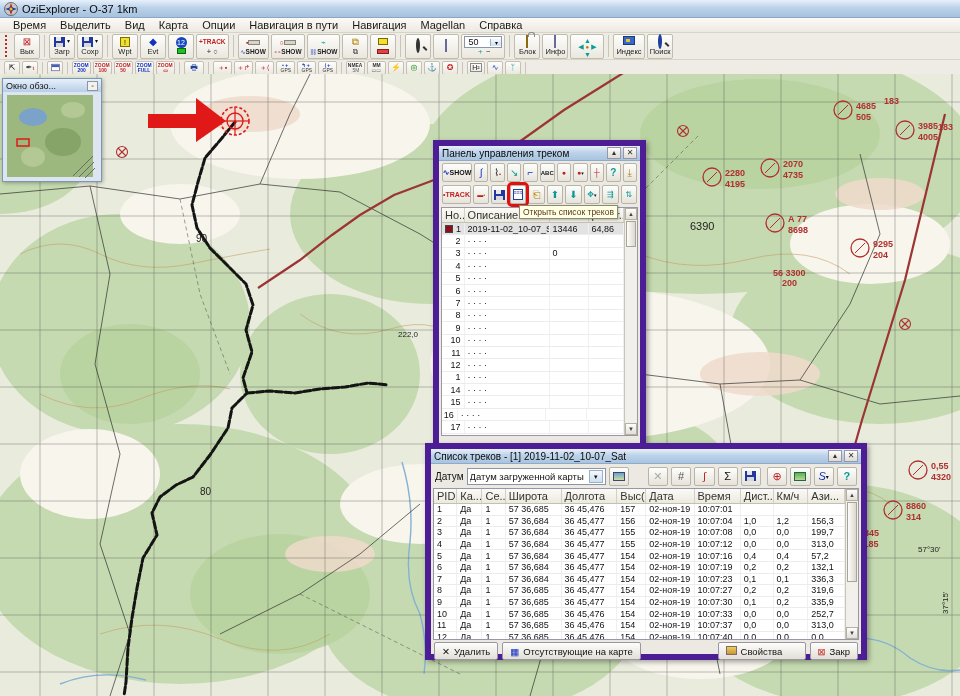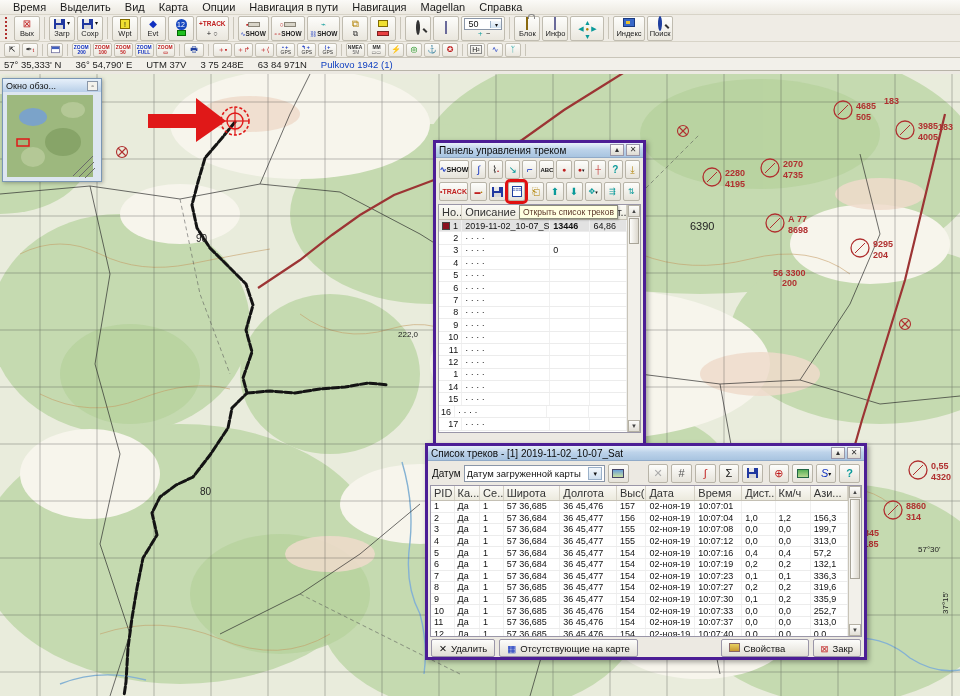--- a/index.html
+++ b/index.html
@@ -29,21 +29,21 @@
   .blue { color:#1030c0; } .red { color:#c02020; } .teal { color:#0a9a9a; } .green { color:#0a8a0a; } .gold { color:#b08000; }
 
   .statusbar { height:13px; background:#f2f0ea; border-bottom:1px solid #b8b4a8; display:flex; align-items:center; font-size:9.5px; color:#222; padding:0 4px; gap:14px; }
   .statusbar .datum { color:#1040c0; }
 
   
   .maparea { position:absolute; left:0; top:74px; width:960px; height:622px; background:#e5e9d4; overflow:hidden; }
   .maparea svg.basemap { position:absolute; left:0; top:0; }
 
   
-  .dlg { position:absolute; background:#ece9e2; border:3px solid #4c1d95; box-shadow:2px 2px 5px rgba(0,0,0,.35); }
+  .dlg { position:absolute; background:#ece9e2; border:6px solid #4c1d95; box-shadow:2px 2px 5px rgba(0,0,0,.35); }
   .dlg-title { height:15px; background:linear-gradient(#e7f0fa,#bdd3ea 45%,#a8c4e0); display:flex; align-items:center; padding:0 3px; border-bottom:1px solid #90aac8; }
   .dlg-title .t { flex:1; font-size:10px; color:#0a0a0a; white-space:nowrap; overflow:hidden; }
   .wbtn { width:14px; height:12px; background:linear-gradient(#fdfdfb,#dedbd2); border:1px solid #9a96a8; font-size:8px; line-height:10px; text-align:center; margin-left:2px; cursor:pointer; color:#333; }
 
   .pbtn { display:flex; align-items:center; justify-content:center; width:19px; height:19px; background:linear-gradient(#fdfdfb,#e6e3da); border:1px solid #b8b4a8; border-radius:2px; margin:1px; font-size:10px; cursor:pointer; position:relative; }
   .pbtn.wide { width:30px; font-size:7px; font-weight:bold; }
   .pbtn.hl { outline:3px solid #e01010; outline-offset:0; z-index:5; }
 
   .grid-table { background:#fff; border:1px solid #9a96a8; overflow:hidden; position:relative; }
   .g-head { display:flex; background:linear-gradient(#fbfaf6,#eceade); border-bottom:1px solid #c4c0b4; }
@@ -87,20 +87,29 @@
   .lockic { width:9px; height:7px; background:#d8a820; border:1px solid #8a6a10; position:relative; margin-top:4px; }
   .lockic:before { content:""; position:absolute; left:1px; top:-4px; width:5px; height:4px; border:1.5px solid #8a8a8a; border-bottom:none; border-radius:3px 3px 0 0; }
   .winic { width:11px; height:9px; border:1px solid #6a6a9a; background:#fff; position:relative; }
   .winic:before { content:""; position:absolute; left:0; top:0; right:0; height:3px; background:#4060c0; }
 </style>
 </head>
 <body>
 
 <div class="app">
 
+  <div class="titlebar">
+    <svg class="appicon" viewBox="0 0 14 14">
+      <circle cx="7" cy="7" r="6.5" fill="#c8c8c8" stroke="#555" stroke-width="0.8"></circle>
+      <polygon points="7,1 9,7 7,13 5,7" fill="#c02020"></polygon>
+      <polygon points="1,7 7,5 13,7 7,9" fill="#2040a0"></polygon>
+      <circle cx="7" cy="7" r="1.5" fill="#e8c020"></circle>
+    </svg>
+    <span class="title">OziExplorer - O-37 1km</span>
+  </div>
 
   <div class="menubar">
       <span class="menu-item">Время</span>
       <span class="menu-item">Выделить</span>
       <span class="menu-item">Вид</span>
       <span class="menu-item">Карта</span>
       <span class="menu-item">Опции</span>
       <span class="menu-item">Навигация в пути</span>
       <span class="menu-item">Навигация</span>
       <span class="menu-item">Magellan</span>
@@ -638,21 +647,21 @@
           </div>
         <div id="tpRows">
             <div class="g-row sel" style="height: 12.4px; margin-right: 13px;">
               <div class="c" style="width: 24px; justify-content: flex-start;">
                 <span class="swatch"></span>
                 <span>1</span>
               </div>
               <div class="c" style="width: 92px;">
                 <span>2019-11-02_10-07_Sat</span>
               </div>
-              <div class="c" style="width: 42px; font-weight: bold;">
+              <div class="c" style="width: 42px;">
                 <span>13446</span>
               </div>
               <div class="c" style="width: 38px;">
                 <span>64,86</span>
               </div>
             </div>
             <div class="g-row" style="height: 12.4px; margin-right: 13px;">
               <div class="c" style="width: 24px; justify-content: flex-end;">
                 <span>2</span>
               </div>

